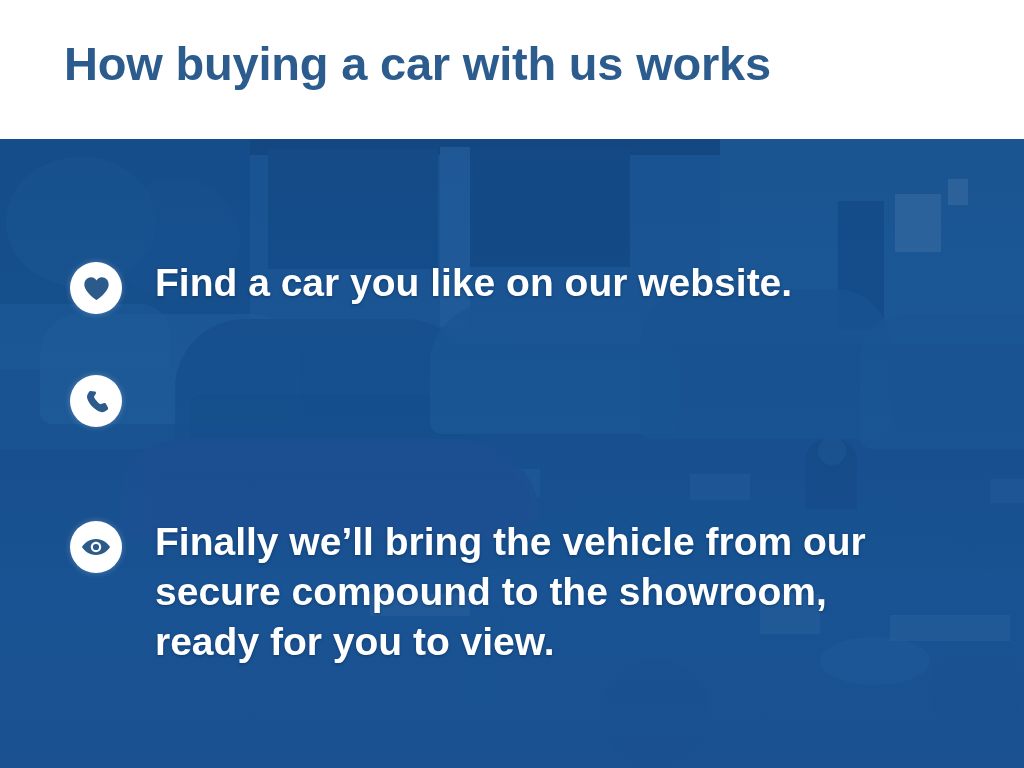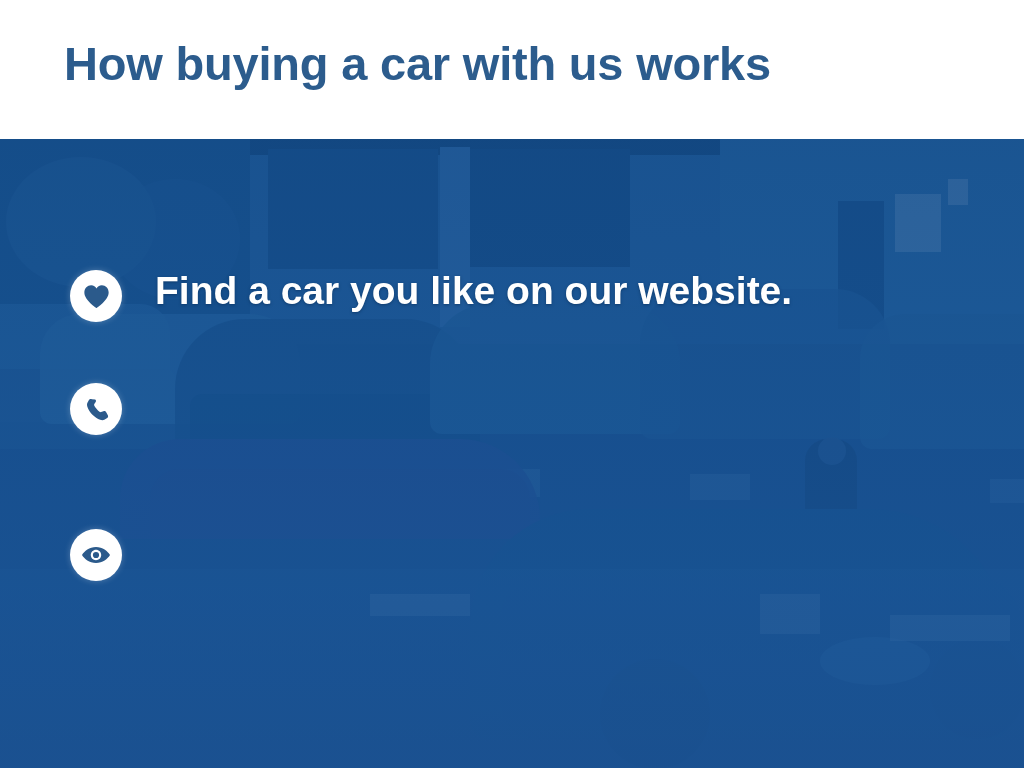--- a/index.html
+++ b/index.html
@@ -82,21 +82,21 @@
         rgba(20,80,145,0.22) 45%,
         rgba(26,85,150,0.42) 72%,
         rgba(28,82,146,0.62) 100%);
     z-index: 11;
   }
 
   
   .steps {
     position: absolute;
     left: 0;
-    top: 12px;
+    top: 4px;
     width: 1024px;
     height: 526px;
     z-index: 20;
   }
   .step-row {
     position: absolute;
     display: flex;
     align-items: flex-start;
   }
   .step-row.r0 { left: 70px; top: 115px; }
@@ -298,20 +298,23 @@
         </div>
       </div>
 
       <div class="step-row r2">
         <div class="step-icon">
           <svg width="30" height="22" viewBox="0 0 30 20" aria-hidden="true">
             <path d="M15 2 C8.4 2 3.2 6.3 1 10 C3.2 13.7 8.4 18 15 18 C21.6 18 26.8 13.7 29 10 C26.8 6.3 21.6 2 15 2 Z M15 15.2 C12.1 15.2 9.8 12.9 9.8 10 C9.8 7.1 12.1 4.8 15 4.8 C17.9 4.8 20.2 7.1 20.2 10 C20.2 12.9 17.9 15.2 15 15.2 Z" fill="#2b5a8b"></path>
             <circle cx="15" cy="10" r="3.1" fill="#2b5a8b"></circle>
           </svg>
         </div>
+        <div class="step-text">Finally we’ll bring the vehicle from our
+secure compound to the showroom,
+ready for you to view.</div>
       </div>
 
     </div>
   </div>
 
   <div class="header-band">
     <div class="page-title">How buying a car with us works</div>
   </div>
 
 </div>

